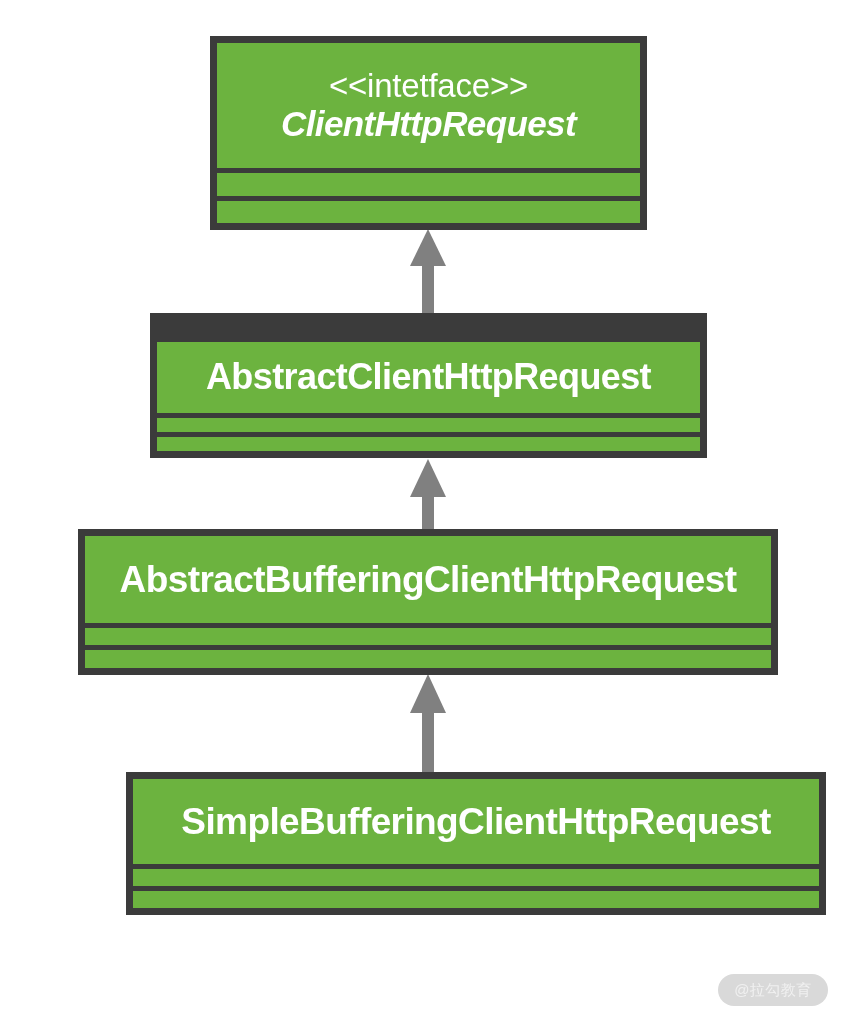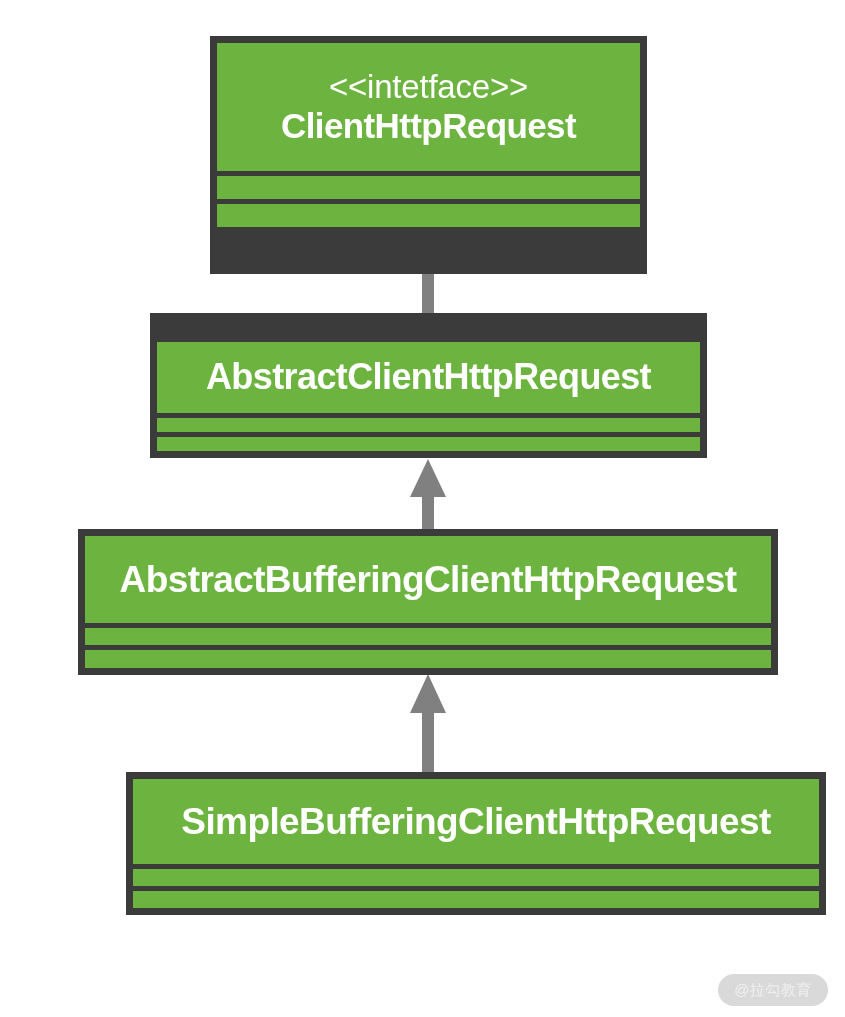--- a/index.html
+++ b/index.html
@@ -61,24 +61,24 @@
     white-space: nowrap;
   }
 
   .uml-compartment {
     background: #6cb33f;
     width: 100%;
   }
 
   
   #box-client-http-request {
-    left: 210px;  top: 36px;  width: 437px;  height: 238px;
+    left: 210px;  top: 36px;  width: 437px;  height: 194px;
   }
   #box-client-http-request .uml-title { height: 128px; }
-  #box-client-http-request .uml-name  { font-size: 35px; }
+  #box-client-http-request .uml-name  { font-size: 35px; font-style: italic; }
   #box-client-http-request .uml-compartment { height: 23px; }
 
   #box-abstract-client-http-request {
     left: 150px;  top: 313px;  width: 557px;  height: 145px;
   }
   #box-abstract-client-http-request .uml-title { height: 87px; margin-top: 22px; }
   #box-abstract-client-http-request .uml-name  { font-size: 36px; }
   #box-abstract-client-http-request .uml-compartment { height: 18px; }
 
   #box-abstract-buffering-client-http-request {

